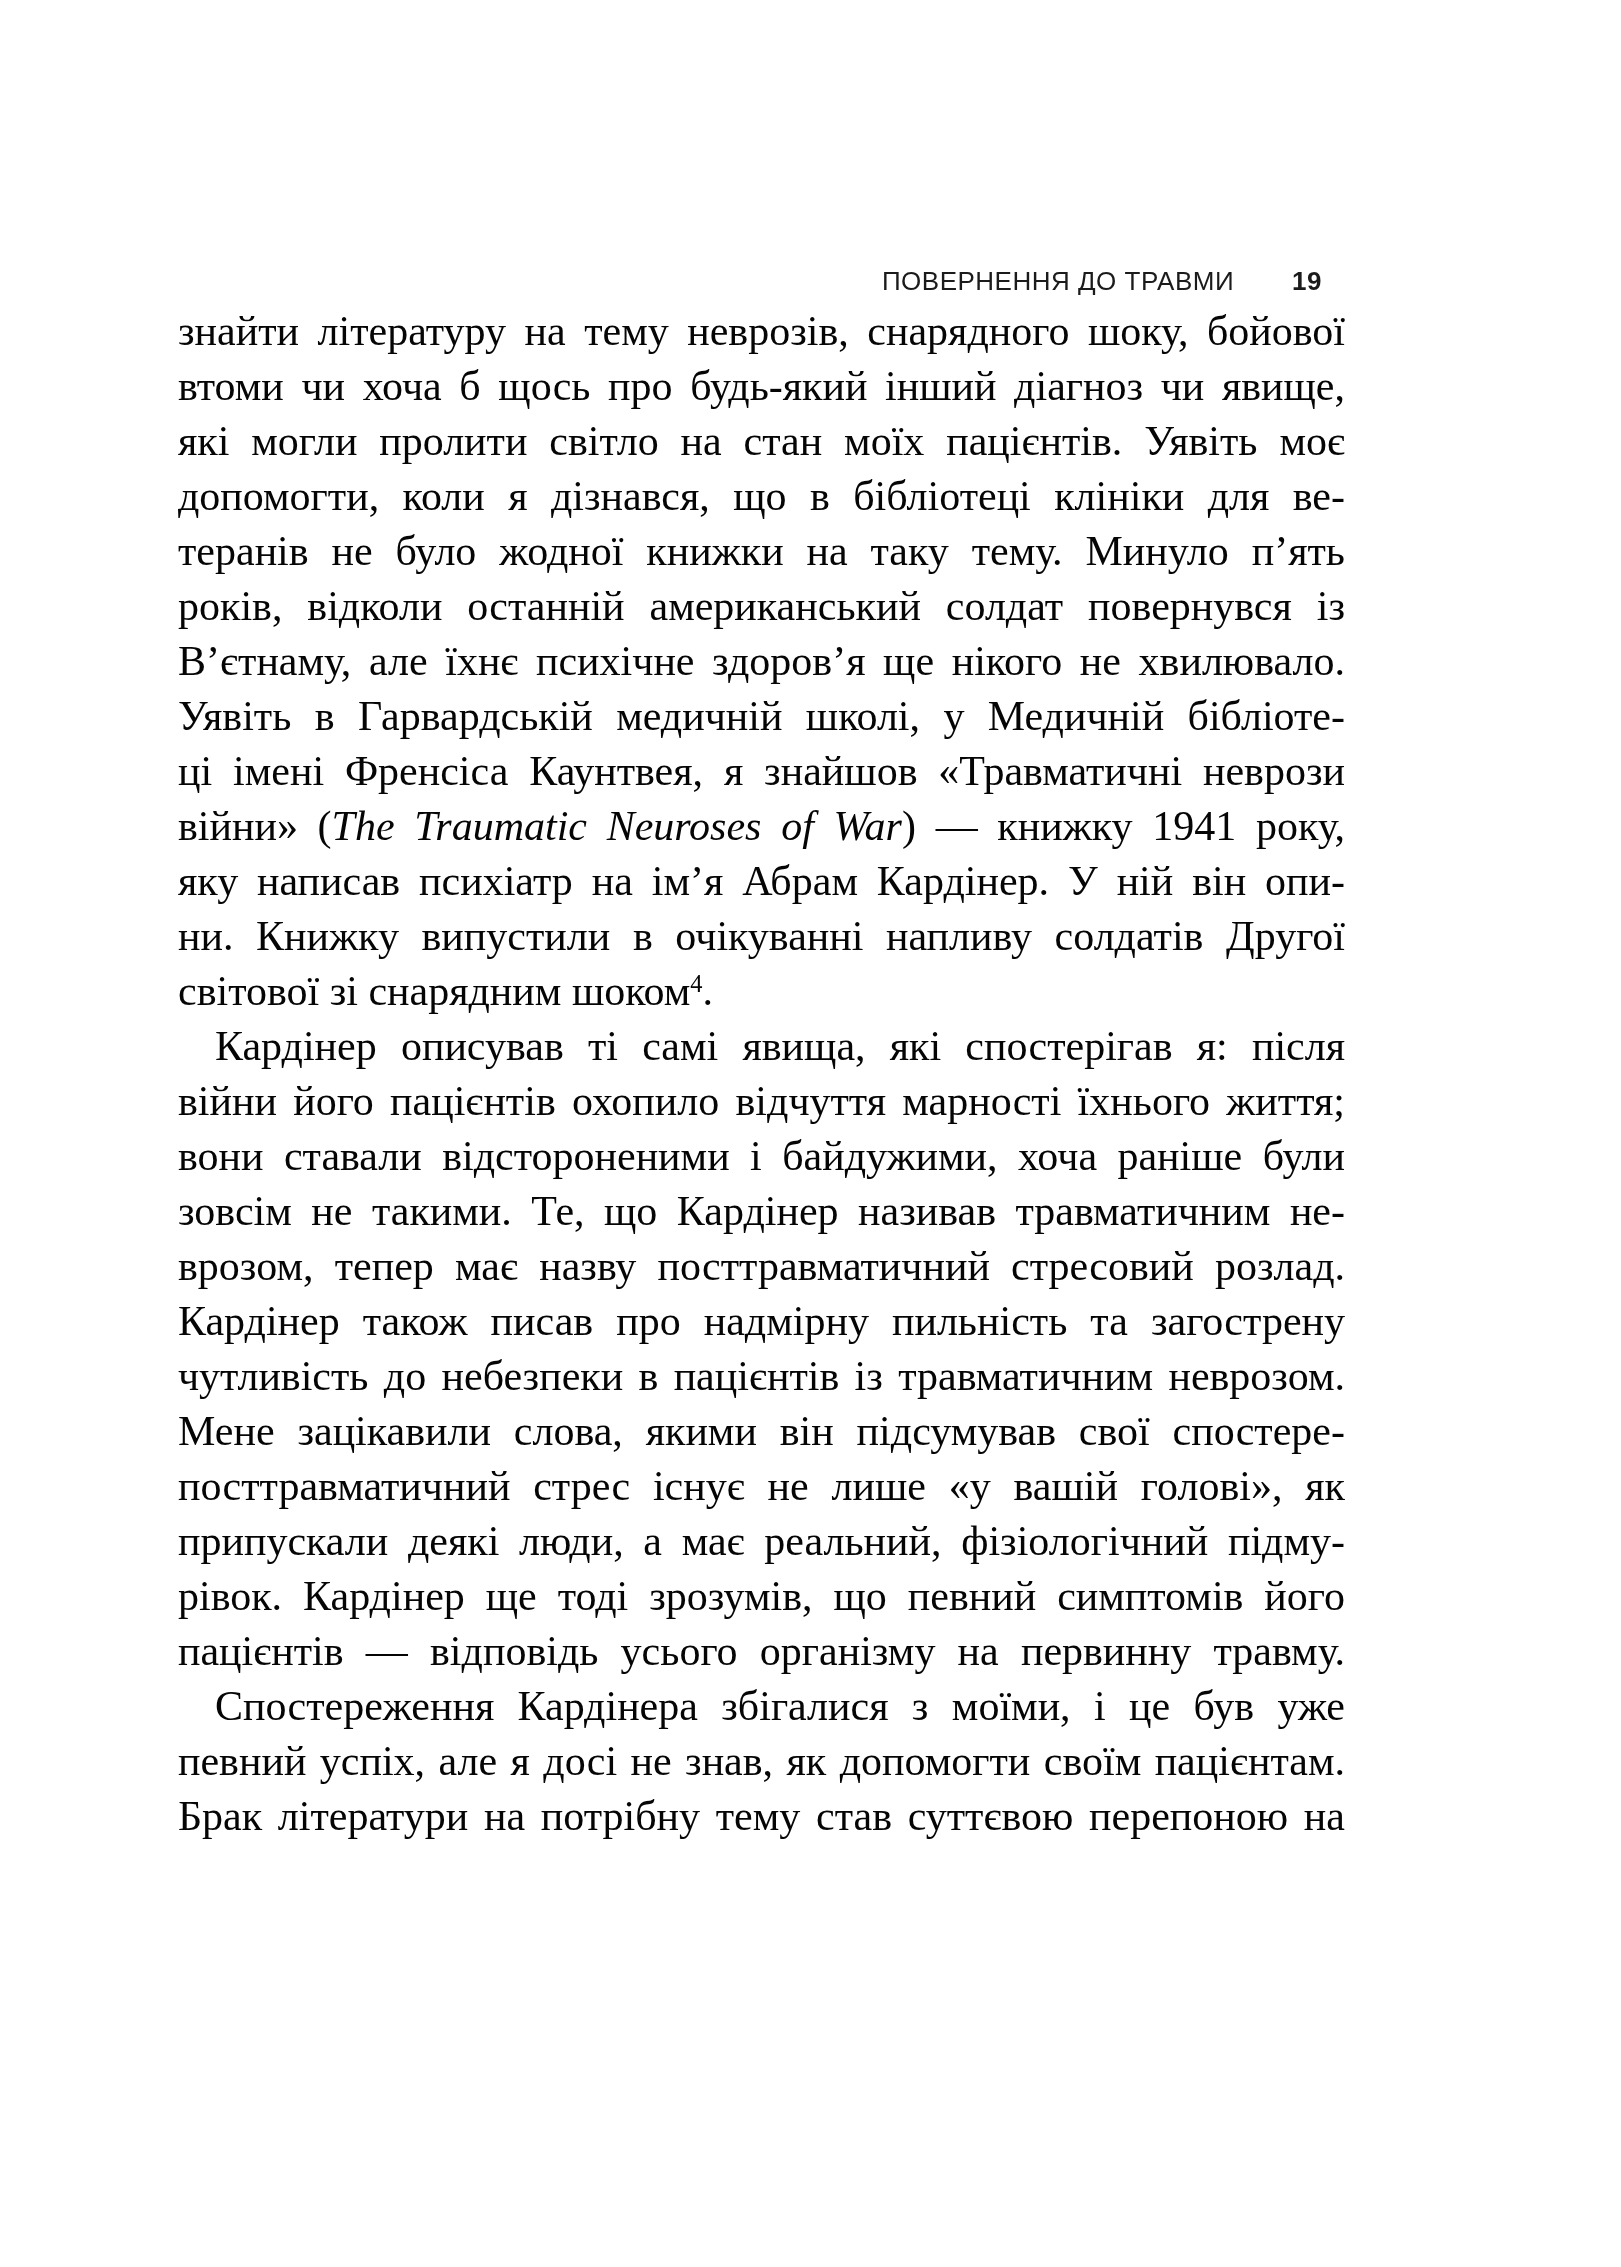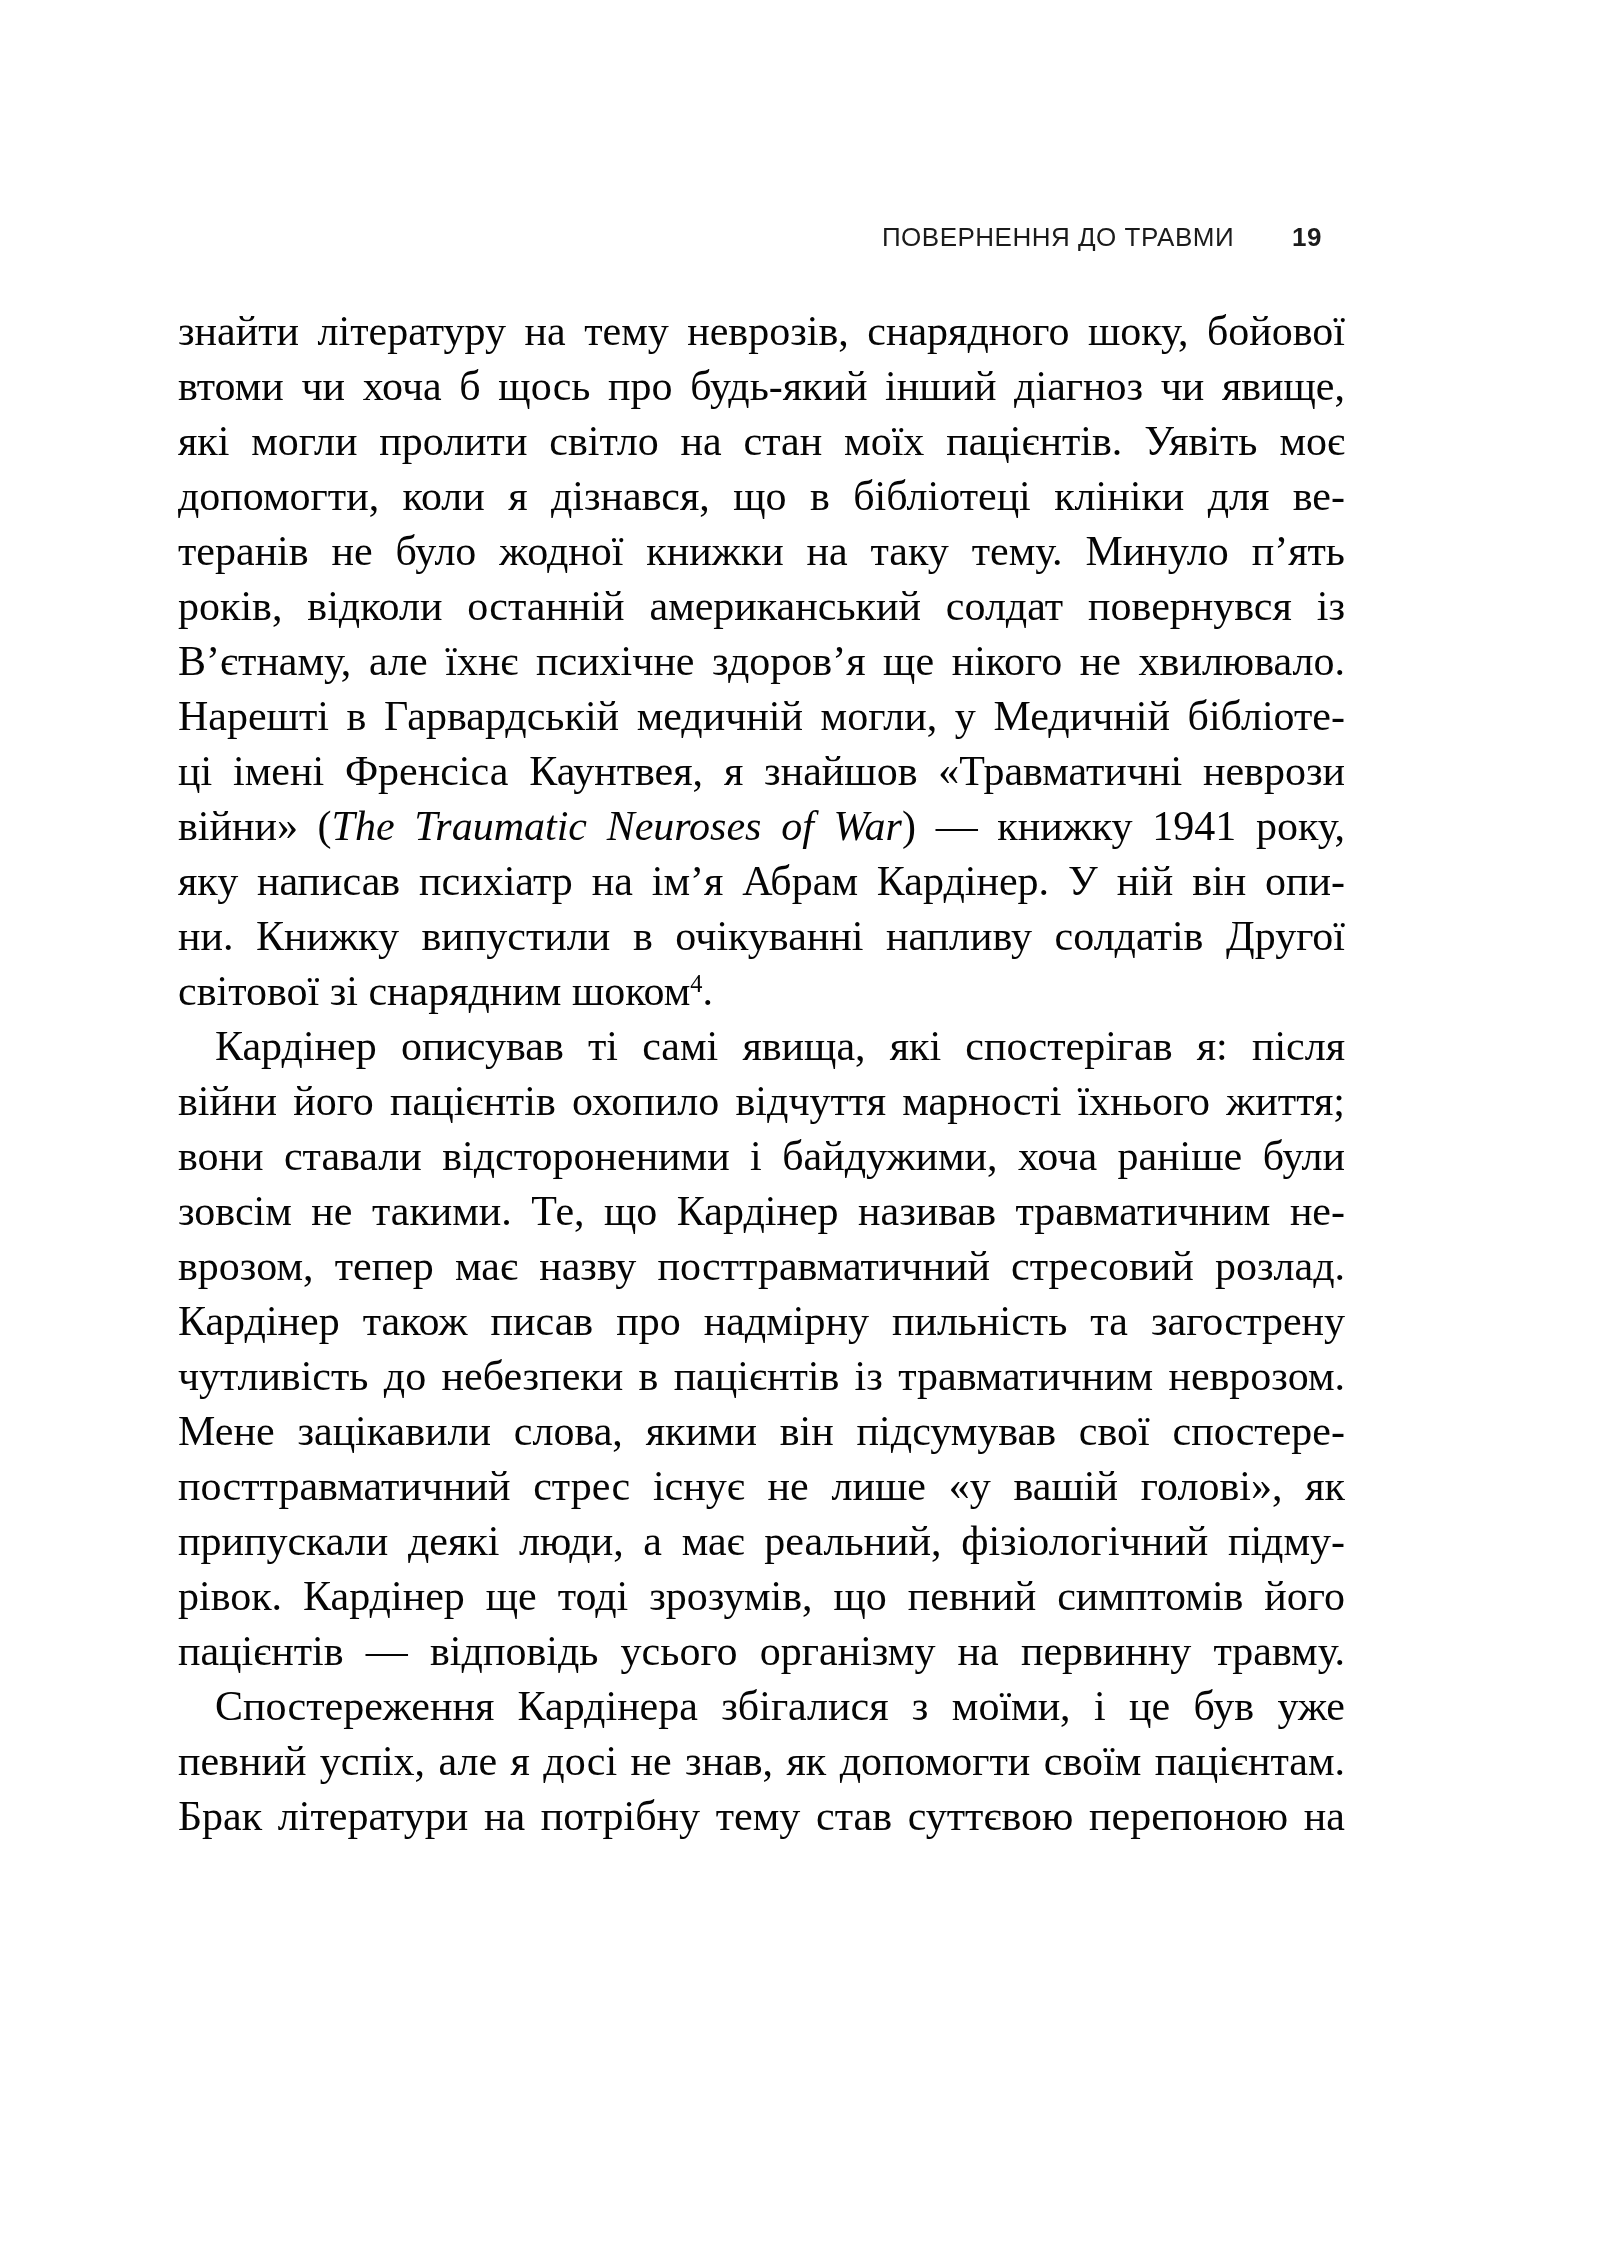--- a/index.html
+++ b/index.html
@@ -25,20 +25,21 @@
     align-items: baseline;
     gap: 58px;
     font-family: "Liberation Sans", "DejaVu Sans", sans-serif;
     color: #1b1b1b;
     line-height: 26px;
   }
   .rh-title {
     font-size: 26px;
     letter-spacing: 0.5px;
     font-weight: 400;
+    margin-top: 44px;
   }
   .rh-num {
     font-size: 26px;
     font-weight: 700;
     letter-spacing: 0.5px;
   }
   
   .body-text {
     position: absolute;
     left: 178px;
@@ -82,21 +83,21 @@
   </div>
 
   <div class="body-text" id="body-text">
       <div class="line">знайти літературу на тему неврозів, снарядного шоку, бойової</div>
       <div class="line">втоми чи хоча б щось про будь-який інший діагноз чи явище,</div>
       <div class="line">які могли пролити світло на стан моїх пацієнтів. Уявіть моє</div>
       <div class="line">допомогти, коли я дізнався, що в бібліотеці клініки для ве-</div>
       <div class="line">теранів не було жодної книжки на таку тему. Минуло п’ять</div>
       <div class="line">років, відколи останній американський солдат повернувся із</div>
       <div class="line">В’єтнаму, але їхнє психічне здоров’я ще нікого не хвилювало.</div>
-      <div class="line">Нарешті в Гарвардській медичній могли, у Медичній бібліоте-</div>
+      <div class="line">Уявіть в Гарвардській медичній школі, у Медичній бібліоте-</div>
       <div class="line">ці імені Френсіса Каунтвея, я знайшов «Травматичні неврози</div>
       <div class="line">війни» (<span class="italic">The Traumatic Neuroses of War</span>) — книжку 1941 року,</div>
       <div class="line">яку написав психіатр на ім’я Абрам Кардінер. У ній він опи-</div>
       <div class="line">ни. Книжку випустили в очікуванні напливу солдатів Другої</div>
       <div class="line paragraph-end">світової зі снарядним шоком<span class="sup">4</span>.</div>
       <div class="line indent">Кардінер описував ті самі явища, які спостерігав я: після</div>
       <div class="line">війни його пацієнтів охопило відчуття марності їхнього життя;</div>
       <div class="line">вони ставали відстороненими і байдужими, хоча раніше були</div>
       <div class="line">зовсім не такими. Те, що Кардінер називав травматичним не-</div>
       <div class="line">врозом, тепер має назву посттравматичний стресовий розлад.</div>

